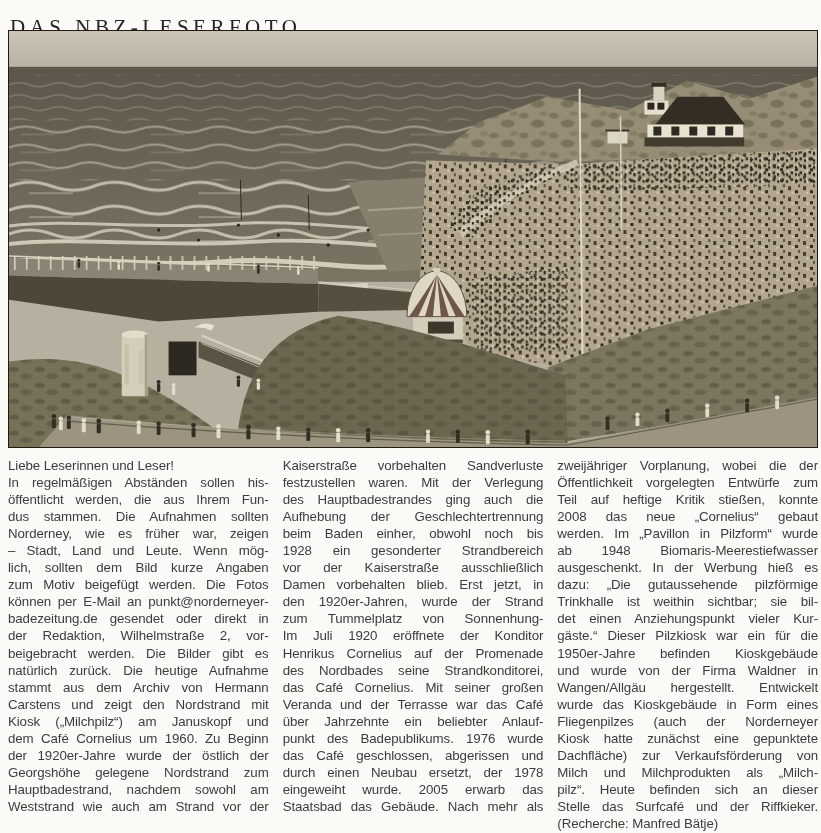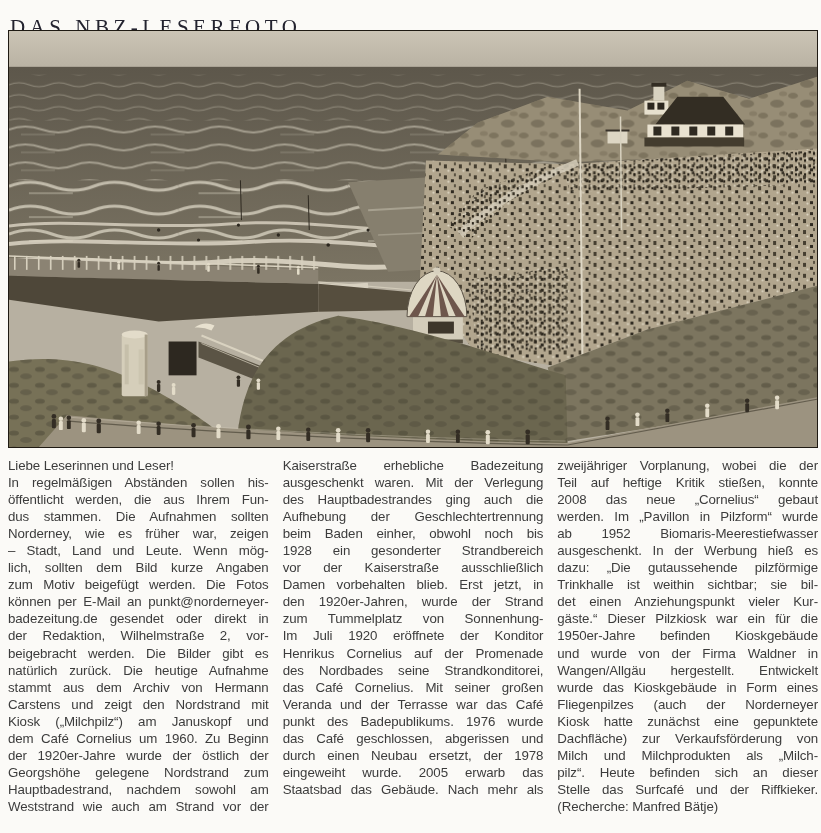--- a/index.html
+++ b/index.html
@@ -267,47 +267,49 @@
         <div class="line">stammt aus dem Archiv von Hermann</div>
         <div class="line">Carstens und zeigt den Nordstrand mit</div>
         <div class="line">Kiosk („Milchpilz“) am Januskopf und</div>
         <div class="line">dem Café Cornelius um 1960. Zu Beginn</div>
         <div class="line">der 1920er-Jahre wurde der östlich der</div>
         <div class="line">Georgshöhe gelegene Nordstrand zum</div>
         <div class="line">Hauptbadestrand, nachdem sowohl am</div>
         <div class="line">Weststrand wie auch am Strand vor der</div>
       </div>
     <div class="col">
-        <div class="line">Kaiserstraße erhebliche Badezeitung</div>
-        <div class="line">ausgeschenkt waren. Mit der Verlegung</div>
+        <div class="line">Kaiserstraße vorbehalten Sandverluste</div>
+        <div class="line">festzustellen waren. Mit der Verlegung</div>
         <div class="line">des Hauptbadestrandes ging auch die</div>
         <div class="line">Aufhebung der Geschlechtertrennung</div>
         <div class="line">beim Baden einher, obwohl noch bis</div>
         <div class="line">1928 ein gesonderter Strandbereich</div>
         <div class="line">vor der Kaiserstraße ausschließlich</div>
         <div class="line">Damen vorbehalten blieb. Erst jetzt, in</div>
         <div class="line">den 1920er-Jahren, wurde der Strand</div>
         <div class="line">zum Tummelplatz von Sonnenhung-</div>
         <div class="line">Im Juli 1920 eröffnete der Konditor</div>
         <div class="line">Henrikus Cornelius auf der Promenade</div>
         <div class="line">des Nordbades seine Strandkonditorei,</div>
         <div class="line">das Café Cornelius. Mit seiner großen</div>
         <div class="line">Veranda und der Terrasse war das Café</div>
+        <div class="line">über Jahrzehnte ein beliebter Anlauf-</div>
         <div class="line">punkt des Badepublikums. 1976 wurde</div>
         <div class="line">das Café geschlossen, abgerissen und</div>
         <div class="line">durch einen Neubau ersetzt, der 1978</div>
         <div class="line">eingeweiht wurde. 2005 erwarb das</div>
         <div class="line">Staatsbad das Gebäude. Nach mehr als</div>
       </div>
     <div class="col no-just-last">
         <div class="line">zweijähriger Vorplanung, wobei die der</div>
+        <div class="line">Öffentlichkeit vorgelegten Entwürfe zum</div>
         <div class="line">Teil auf heftige Kritik stießen, konnte</div>
         <div class="line">2008 das neue „Cornelius“ gebaut</div>
         <div class="line">werden. Im „Pavillon in Pilzform“ wurde</div>
-        <div class="line">ab 1952 Biomaris-Meerestiefwasser</div>
+        <div class="line">ab 1948 Biomaris-Meerestiefwasser</div>
         <div class="line">ausgeschenkt. In der Werbung hieß es</div>
         <div class="line">dazu: „Die gutaussehende pilzförmige</div>
         <div class="line">Trinkhalle ist weithin sichtbar; sie bil-</div>
         <div class="line">det einen Anziehungspunkt vieler Kur-</div>
         <div class="line">gäste.“ Dieser Pilzkiosk war ein für die</div>
         <div class="line">1950er-Jahre befinden Kioskgebäude</div>
         <div class="line">und wurde von der Firma Waldner in</div>
         <div class="line">Wangen/Allgäu hergestellt. Entwickelt</div>
         <div class="line">wurde das Kioskgebäude in Form eines</div>
         <div class="line">Fliegenpilzes (auch der Norderneyer</div>

